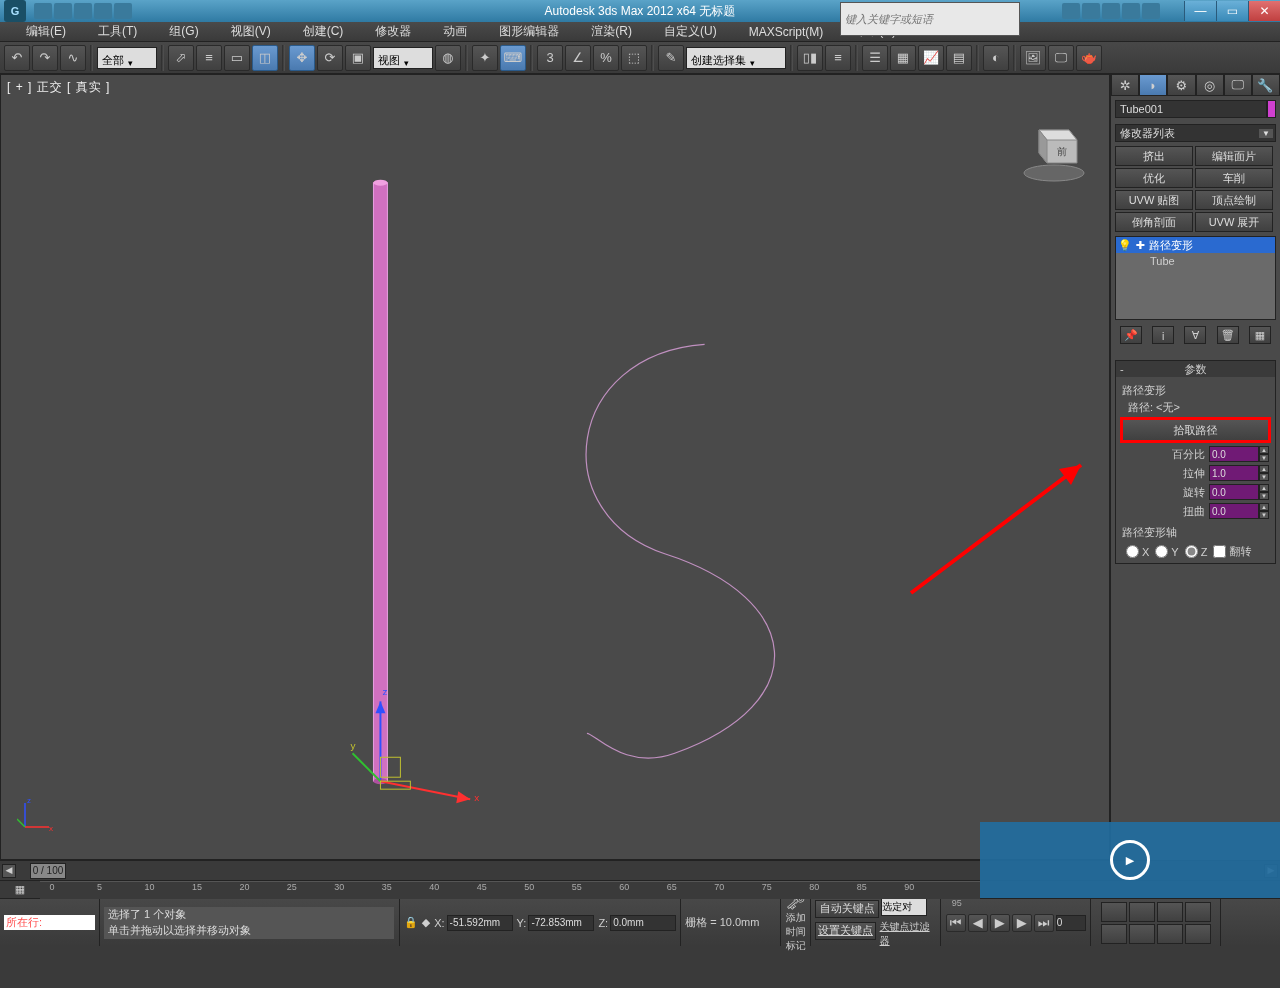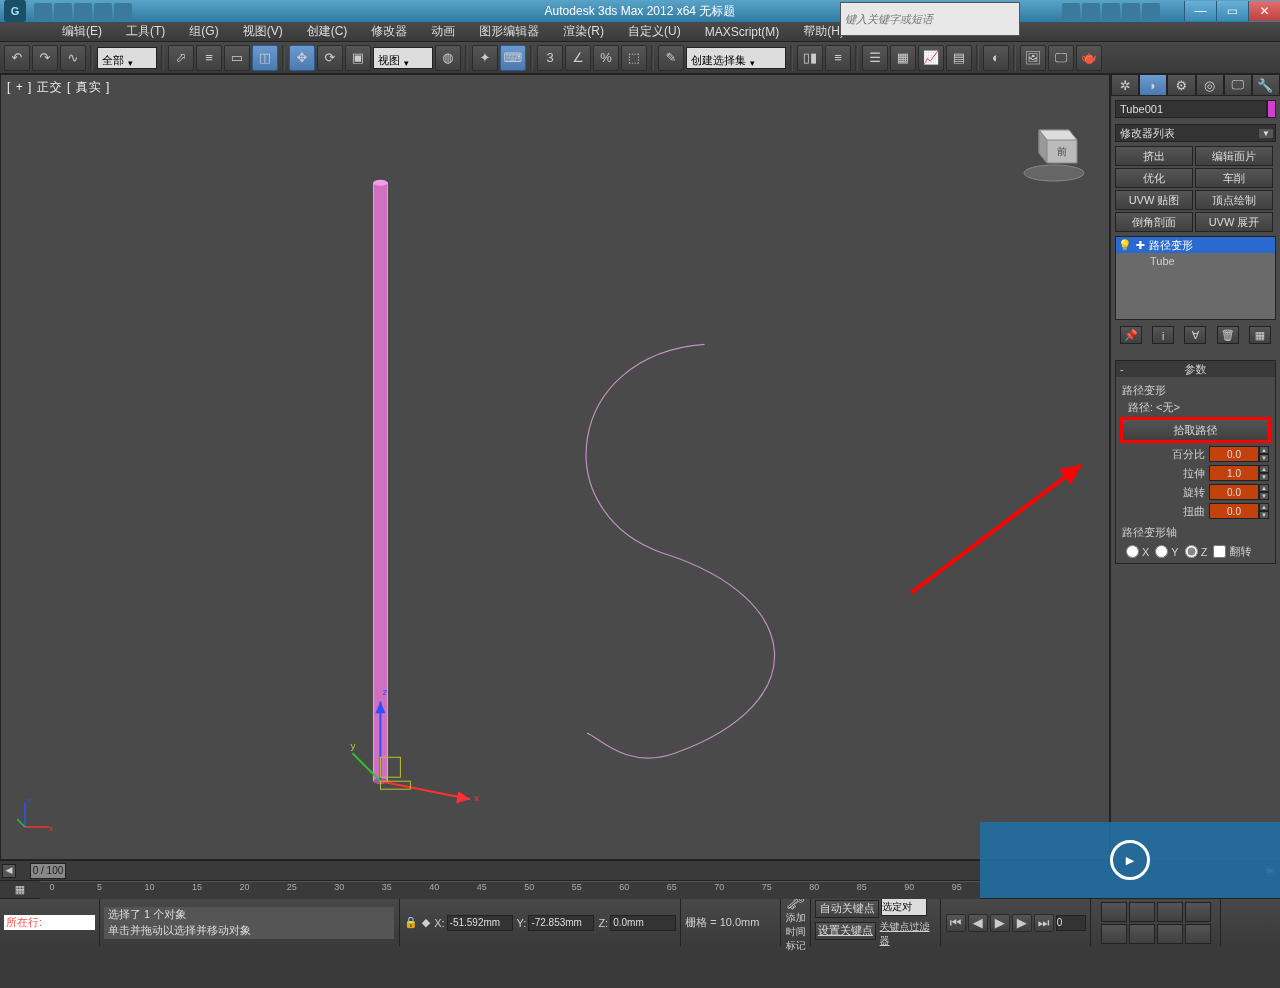--- a/index.html
+++ b/index.html
@@ -13,21 +13,21 @@
 .titlebar .title { position:absolute; left:0; right:0; text-align:center; color:#fff; font-size:12px; pointer-events:none; }
 .titlebar .searchbox { position:absolute; right:260px; top:2px; }
 .titlebar .searchbox input { width:180px; height:26px; background:#e8e8e8; border:1px solid #555; font-style:italic; color:#888; padding:16px 4px; font-size:11px; }
 .titlebar .righticons { position:absolute; right:120px; display:flex; gap:2px; }
 .titlebar .righticons span { width:18px; height:16px; background:#3a7a9c; border-radius:2px; }
 .titlebar .winbtns { position:absolute; right:0; display:flex; }
 .titlebar .winbtns div { width:32px; height:20px; background:linear-gradient(#6ab0d8,#3a8ab8); border-left:1px solid #2a5a7a; color:#fff; display:flex; align-items:center; justify-content:center; font-size:12px; }
 .titlebar .winbtns .close { background:linear-gradient(#e07070,#c04040); }
 
 
-.menubar { height:20px; background:linear-gradient(#4a4a4a,#3a3a3a); display:flex; align-items:center; padding-left:56px; gap:12px; border-bottom:1px solid #222; }
+.menubar { height:20px; background:linear-gradient(#4a4a4a,#3a3a3a); display:flex; align-items:center; padding-left:20px; gap:20px; border-bottom:1px solid #222; }
 .menubar span { color:#ddd; font-size:12px; padding:2px 6px; cursor:pointer; }
 
 
 .maintoolbar { height:32px; background:linear-gradient(#484848,#3a3a3a); border-bottom:1px solid #222; display:flex; align-items:center; padding:0 4px; gap:2px; position:relative; }
 .tbtn { width:26px; height:26px; background:linear-gradient(#555,#404040); border:1px solid #2a2a2a; border-radius:2px; display:flex; align-items:center; justify-content:center; font-size:13px; color:#ccc; }
 .tbtn.on { background:linear-gradient(#6a9ad0,#4a7ab0); border-color:#2a5a8a; }
 .tsep { width:3px; height:26px; background:linear-gradient(90deg,#2a2a2a,#555); margin:0 2px; }
 .tdropdown { height:22px; background:#ddd; border:1px solid #222; color:#000; padding:0 4px; display:flex; align-items:flex-end; font-size:11px; }
 .tdropdown .arrow { margin-left:4px; font-size:9px; }
 
@@ -60,21 +60,21 @@
 .rollout { margin:12px 4px 2px; border:1px solid #222; background:#4a4a4a; }
 .rollhead { background:#3a3a3a; height:16px; display:flex; align-items:center; justify-content:center; font-size:11px; position:relative; }
 .rollhead .collapse { position:absolute; left:4px; }
 .rollbody { padding:4px 6px; }
 .fieldset-label { font-size:11px; margin:2px 0; }
 .pickbtn { width:100%; height:22px; background:linear-gradient(#555,#404040); border:1px solid #222; color:#ddd; font-size:11px; margin:2px 0; }
 .highlight-red { outline:3px solid #ff0000; outline-offset:-1px; }
 .spinner-row { display:flex; align-items:center; justify-content:flex-end; gap:4px; margin:3px 0; }
 .spinner-row label { font-size:11px; }
 .spinner { display:flex; }
-.spinner input { width:50px; height:16px; background:#c2410c; border:1px solid #222; color:#ddd; font-size:10px; padding:0 2px; text-align:center; }
+.spinner input { width:50px; height:16px; background:#701a75; border:1px solid #222; color:#ddd; font-size:10px; padding:0 2px; text-align:left; }
 .spinner .sbtns { width:10px; display:flex; flex-direction:column; }
 .spinner .sbtns span { flex:1; background:#555; border:1px solid #222; font-size:6px; line-height:6px; text-align:center; }
 .radiorow { display:flex; gap:2px; align-items:center; font-size:11px; margin-top:4px; }
 .radiorow input { margin:0 1px 0 4px; }
 
 
 .redarrow { position:absolute; pointer-events:none; }
 
 
 .timebar { height:20px; background:#3a3a3a; display:flex; align-items:center; border-top:1px solid #222; position:relative; }
@@ -379,21 +379,21 @@
       <div class="tick" style="left: 46.4737%;">45</div>
       <div class="tick" style="left: 51.5263%;">50</div>
       <div class="tick" style="left: 56.5789%;">55</div>
       <div class="tick" style="left: 61.6316%;">60</div>
       <div class="tick" style="left: 66.6842%;">65</div>
       <div class="tick" style="left: 71.7368%;">70</div>
       <div class="tick" style="left: 76.7895%;">75</div>
       <div class="tick" style="left: 81.8421%;">80</div>
       <div class="tick" style="left: 86.8947%;">85</div>
       <div class="tick" style="left: 91.9474%;">90</div>
-      <div class="tick" style="left: 97%;">95</div>
+      <div class="tick" style="left: 97%; margin-top: 16px;">95</div>
     </div>
   <div style="width:300px"></div>
 </div>
 
 <div class="statusbar">
   <div class="sec" style="width:100px;">
     <div style="color:#ff5050; background:#fff; padding:0 2px;">所在行:</div>
   </div>
   <div class="sec" style="width:300px;">
     <div class="promptline">选择了 1 个对象</div>

